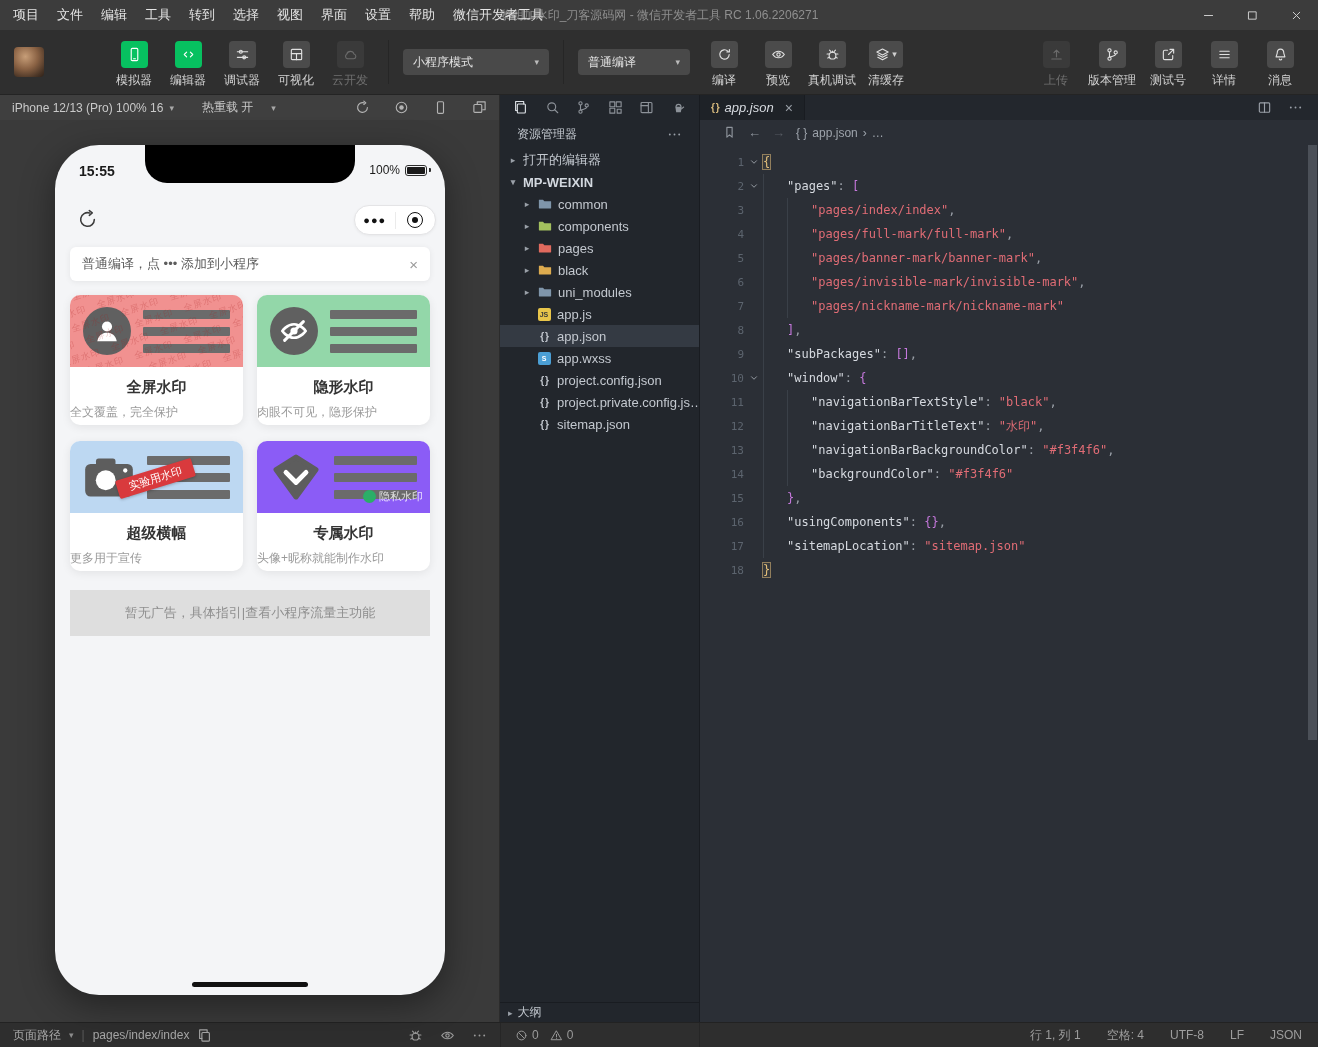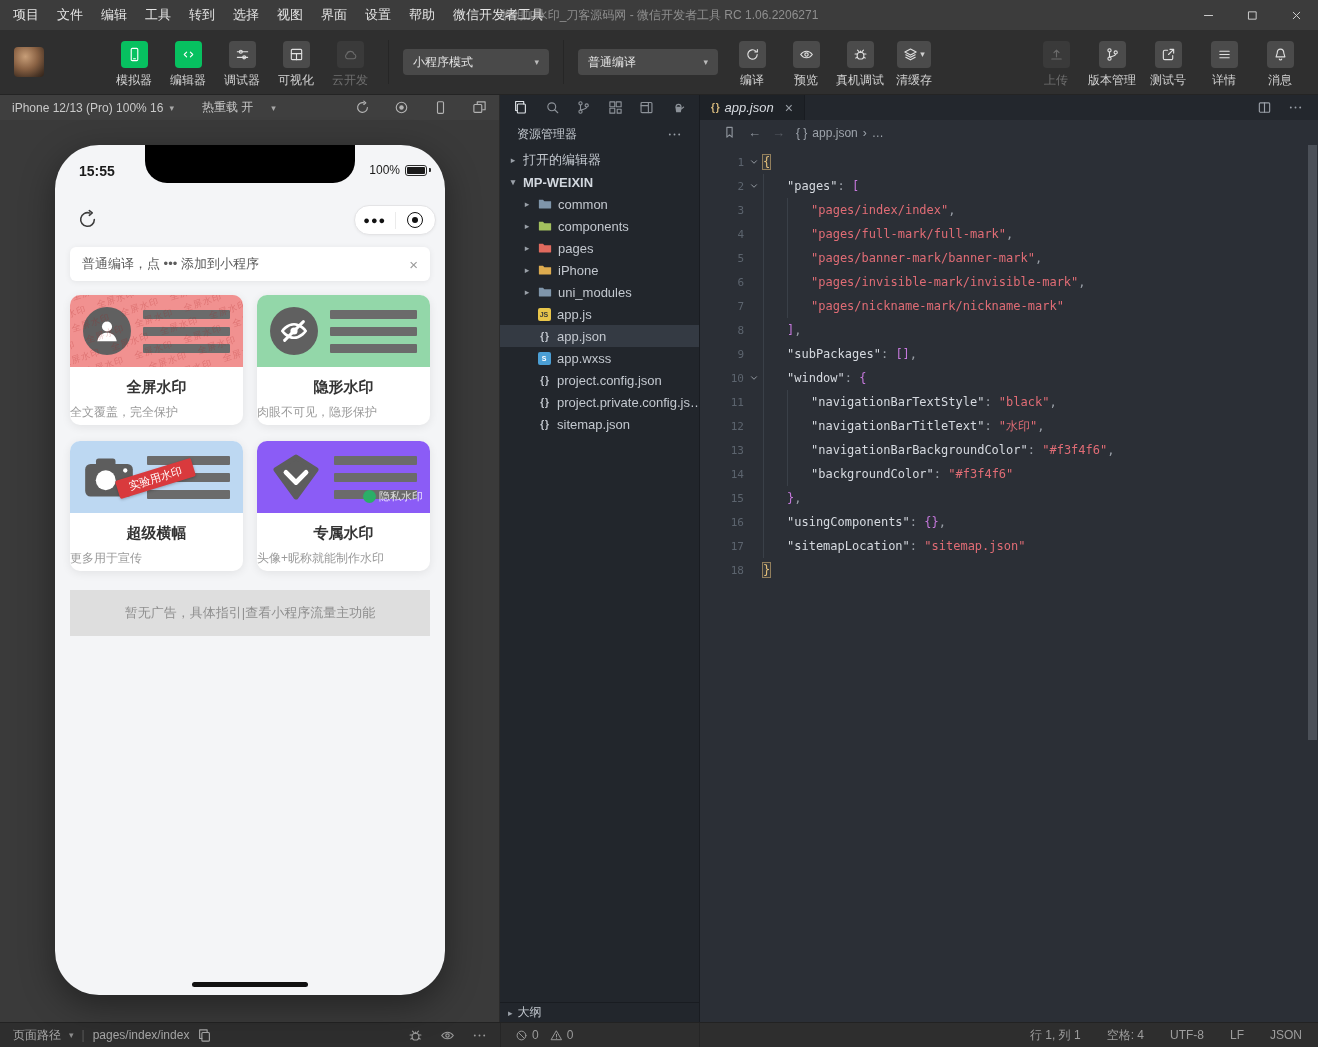--- a/index.html
+++ b/index.html
@@ -245,21 +245,21 @@
           </div>
           <div class="lbl">云开发</div>
         </div>
       </div>
     <div class="tb-sep"></div>
     <div class="tb-select" style="width:146px">
       <span>小程序模式</span>
       <span class="sel-caret">▾</span>
     </div>
     <div class="tb-sep"></div>
-    <div class="tb-select" style="width:140px">
+    <div class="tb-select" style="width:112px">
       <span>普通编译</span>
       <span class="sel-caret">▾</span>
     </div>
     <div class="tb-group" id="actBtns" style="margin-left:10px">
         <div class="tb-btn">
           <div class="btn-sq">
             <span class="ic16">
               <svg viewBox="0 0 16 16" fill="none" stroke="currentColor" stroke-width="1.2" stroke-linecap="round" stroke-linejoin="round">
                 <path d="M13 8a5 5 0 1 1-1.5-3.6"></path>
                 <path d="M13.2 2.6v2.6h-2.6"></path>
@@ -601,21 +601,21 @@
             </span>
             <span>pages</span>
           </div>
           <div class="trow kind-folder">
             <span class="arr">▸</span>
             <span class="ficon">
               <svg viewBox="0 0 16 16">
                 <path d="M1.5 3h4.2l1.6 1.8h7.2c.3 0 .5.2.5.5v7.2c0 .3-.2.5-.5.5H1.5c-.3 0-.5-.2-.5-.5V3.5c0-.3.2-.5.5-.5z" fill="#ddab4f"></path>
               </svg>
             </span>
-            <span>iPhone</span>
+            <span>black</span>
           </div>
           <div class="trow kind-folder">
             <span class="arr">▸</span>
             <span class="ficon">
               <svg viewBox="0 0 16 16">
                 <path d="M1.5 3h4.2l1.6 1.8h7.2c.3 0 .5.2.5.5v7.2c0 .3-.2.5-.5.5H1.5c-.3 0-.5-.2-.5-.5V3.5c0-.3.2-.5.5-.5z" fill="#7f95aa"></path>
               </svg>
             </span>
             <span>uni_modules</span>
           </div>

